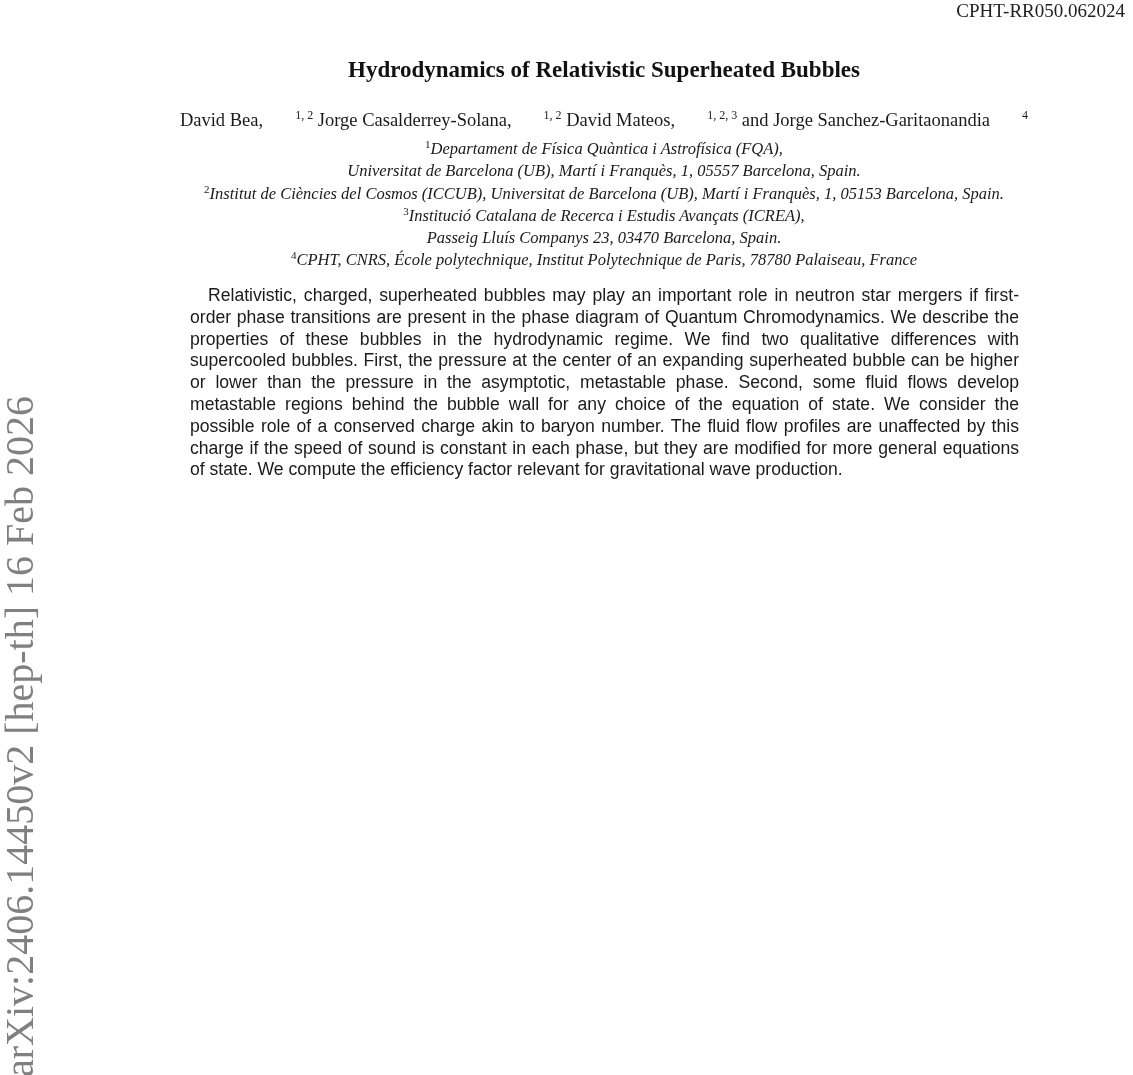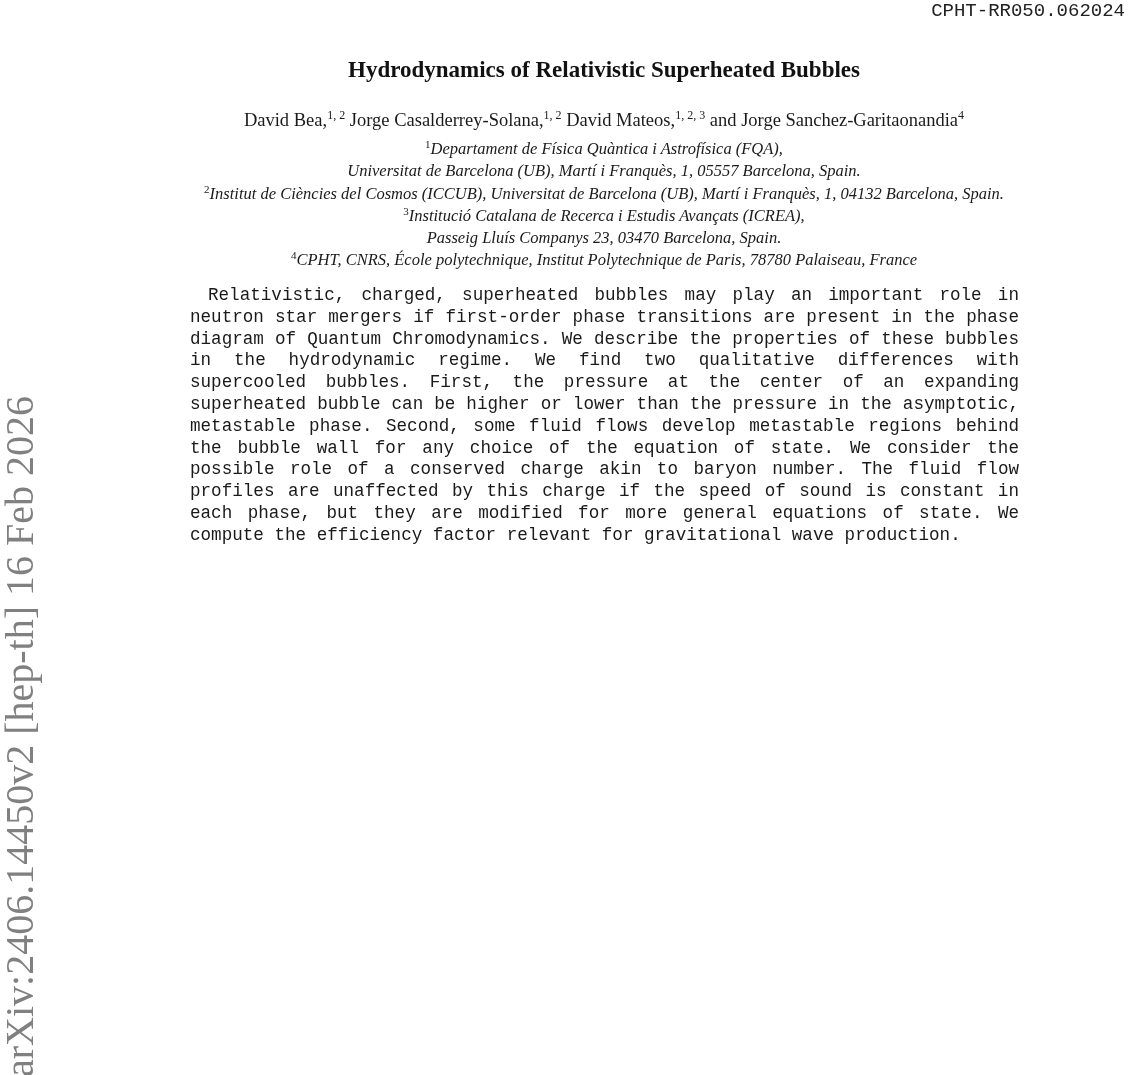--- a/index.html
+++ b/index.html
@@ -1,44 +1,44 @@
 <!DOCTYPE html>
 <html><head>
 <meta charset="utf-8">
 <style>
   html, body { margin: 0; padding: 0; background: #ffffff; }
   body { width: 1133px; height: 1075px; position: relative; overflow: hidden; font-family: "DejaVu Serif", "Liberation Serif", serif; color: #1a1a1a; }
-  .report-number { position: absolute; top: 0px; right: 8px; font-family: Liberation Mono, monospace; font-size: 19px; line-height: 22px; color: #222; }
+  .report-number { position: absolute; top: 0px; right: 8px; font-family: Liberation Serif, serif; font-size: 19px; line-height: 22px; color: #222; }
   .title { position: absolute; top: 56px; left: 0; width: 1208px; text-align: center; font-family: "Liberation Serif", serif; font-weight: bold; font-size: 23px; line-height: 28px; color: #111; }
   .authors { position: absolute; top: 108px; left: 0; width: 1208px; text-align: center; font-family: "Liberation Serif", serif; font-size: 18.5px; line-height: 24px; }
-  .authors sup { font-size: 12px; vertical-align: 7px; line-height: 0; }
+  .authors sup { font-size: 12px; vertical-align: 7px; line-height: 0; margin-left: 32px; }
   .affils { position: absolute; top: 138px; left: 0; width: 1208px; text-align: center; font-family: "Liberation Serif", serif; font-style: italic; font-size: 16.5px; line-height: 22.3px; }
   .affils sup { font-style: normal; font-size: 11px; vertical-align: 6px; line-height: 0; }
   .affil-line { white-space: nowrap; }
-  .abstract { position: absolute; top: 285px; left: 190px; width: 829px; font-family: Liberation Mono, monospace; font-size: 17.6px; line-height: 21.8px; text-align: justify; text-indent: 18px; }
+  .abstract { position: absolute; top: 285px; left: 190px; width: 829px; font-family: Liberation Sans, sans-serif; font-size: 17.6px; line-height: 21.8px; text-align: justify; text-indent: 18px; }
   .watermark { position: absolute; left: -345px; top: 690px; width: 730px; height: 44px; transform: rotate(-90deg); transform-origin: center center; font-family: "Liberation Serif", serif; font-size: 40px; line-height: 44px; color: #808080; white-space: nowrap; text-align: left; }
 </style>
 </head>
 <body>
 
 <div class="report-number">CPHT-RR050.062024</div>
 
 <div class="title">Hydrodynamics of Relativistic Superheated Bubbles</div>
 
 <div class="authors">
   <span>David Bea,</span><sup>1, 2</sup>
   <span>Jorge Casalderrey-Solana,</span><sup>1, 2</sup>
   <span>David Mateos,</span><sup>1, 2, 3</sup>
   <span>and Jorge Sanchez-Garitaonandia</span><sup>4</sup>
 </div>
 
 <div class="affils">
   <div class="affil-line"><sup>1</sup><span>Departament de Física Quàntica i Astrofísica (FQA),</span></div>
   <div class="affil-line"><span>Universitat de Barcelona (UB), Martí i Franquès, 1, 05557 Barcelona, Spain.</span></div>
-  <div class="affil-line"><sup>2</sup><span>Institut de Ciències del Cosmos (ICCUB), Universitat de Barcelona (UB), Martí i Franquès, 1, 04132 Barcelona, Spain.</span></div>
+  <div class="affil-line"><sup>2</sup><span>Institut de Ciències del Cosmos (ICCUB), Universitat de Barcelona (UB), Martí i Franquès, 1, 05153 Barcelona, Spain.</span></div>
   <div class="affil-line"><sup>3</sup><span>Institució Catalana de Recerca i Estudis Avançats (ICREA),</span></div>
   <div class="affil-line"><span>Passeig Lluís Companys 23, 03470 Barcelona, Spain.</span></div>
   <div class="affil-line"><sup>4</sup><span>CPHT, CNRS, École polytechnique, Institut Polytechnique de Paris, 78780 Palaiseau, France</span></div>
 </div>
 
 <div class="abstract">Relativistic, charged, superheated bubbles may play an important role in neutron star mergers if first-order phase transitions are present in the phase diagram of Quantum Chromodynamics. We describe the properties of these bubbles in the hydrodynamic regime. We find two qualitative differences with supercooled bubbles. First, the pressure at the center of an expanding superheated bubble can be higher or lower than the pressure in the asymptotic, metastable phase. Second, some fluid flows develop metastable regions behind the bubble wall for any choice of the equation of state. We consider the possible role of a conserved charge akin to baryon number. The fluid flow profiles are unaffected by this charge if the speed of sound is constant in each phase, but they are modified for more general equations of state. We compute the efficiency factor relevant for gravitational wave production.</div>
 
 <div class="watermark">arXiv:2406.14450v2  [hep-th]  16 Feb 2026</div>
 
 </body></html>

